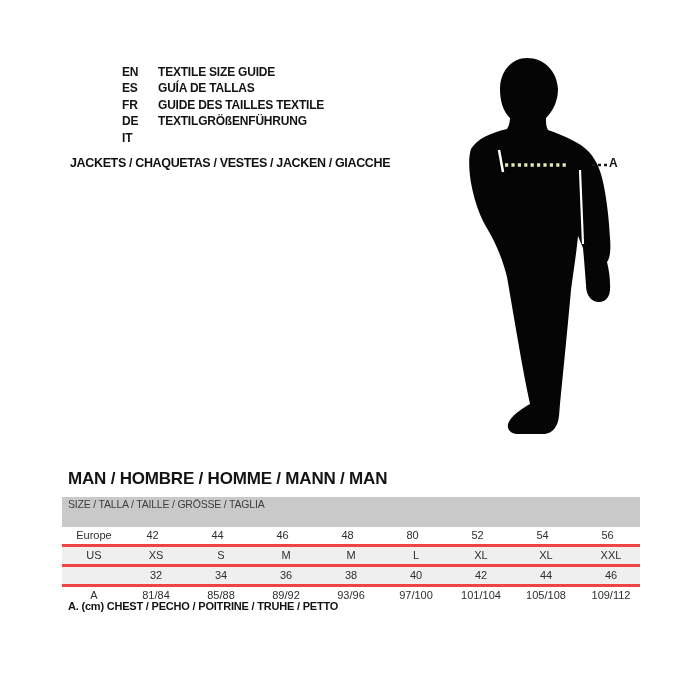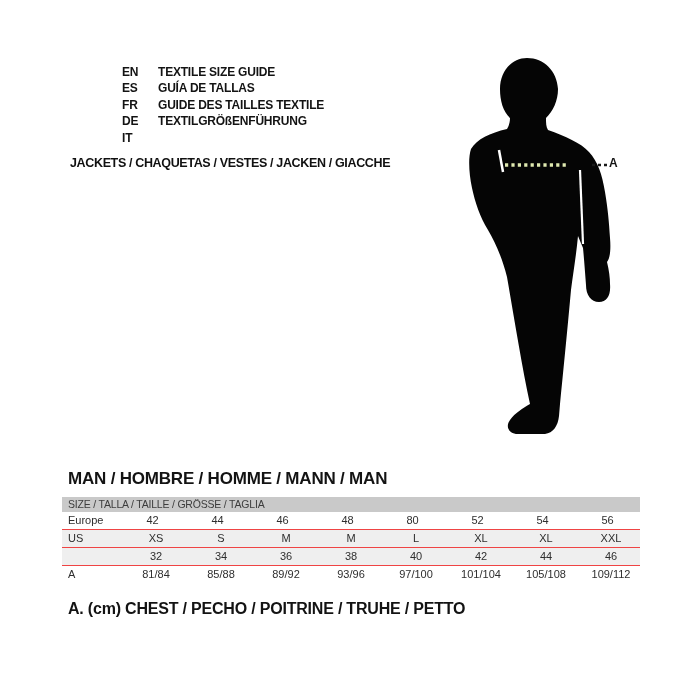--- a/index.html
+++ b/index.html
@@ -21,34 +21,34 @@
   
   .figure-wrap { position:absolute; left:430px; top:52px; width:200px; height:390px; }
   .measure-label { position:absolute; left:609px; top:156px; font-size:12px; font-weight:600; color:#141414; }
 
   
   .section-title { position:absolute; left:68px; top:469px; font-size:17px; font-weight:bold; letter-spacing:-0.2px; color:#131313; }
 
   
   .size-table { position:absolute; left:62px; top:497px; width:578px; }
   .table-header {
-    height:15px; line-height:15px; background:#c9c9c9;
+    height:30px; line-height:15px; background:#c9c9c9;
     color:#3d3d3d; font-size:10.5px; padding-left:6px; letter-spacing:-0.2px;
   }
   .t-row {
     display:grid; grid-template-columns:58px repeat(8, 1fr);
     height:17px; line-height:17px; font-size:11px; color:#2e2e2e;
   }
-  .t-row + .t-row { border-top:1px solid #ef4444;gap:7px; }
+  .t-row + .t-row { border-top:3px solid #ef4444;gap:7px; }
   .t-row.shaded { background:#efefef; }
-  .t-label { padding-left:6px; text-align:left; }
+  .t-label { padding-left:6px; text-align:center; }
   .t-cell { text-align:center; }
 
   
-  .footnote { position:absolute; left:68px; top:600px; font-size:16px; font-weight:bold; letter-spacing:-0.2px; color:#131313; }
+  .footnote { position:absolute; left:68px; top:600px; font-size:11px; font-weight:bold; letter-spacing:-0.2px; color:#131313; }
 </style>
 </head>
 <body>
 
 <div class="lang-list" id="lang-list">
     <div class="lang-row">
       <span class="lang-code">EN</span>
       <span>TEXTILE SIZE GUIDE</span>
     </div>
     <div class="lang-row">

